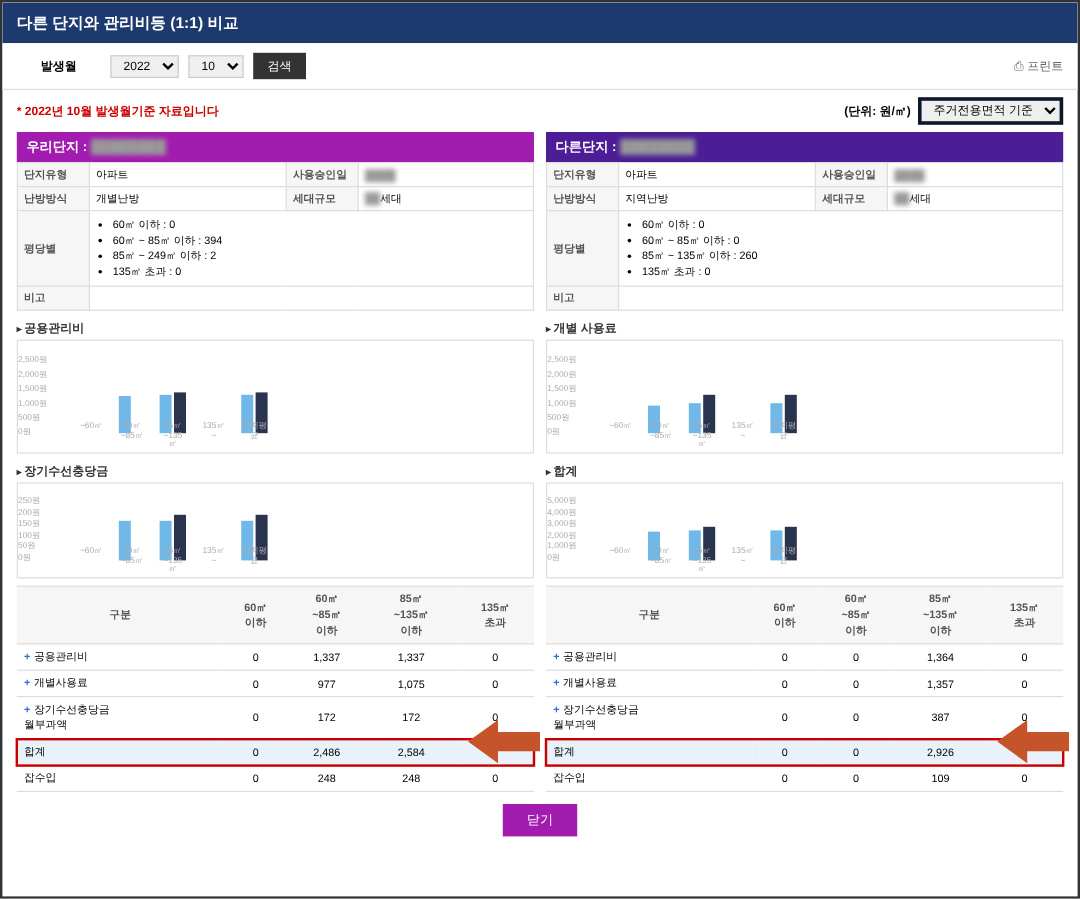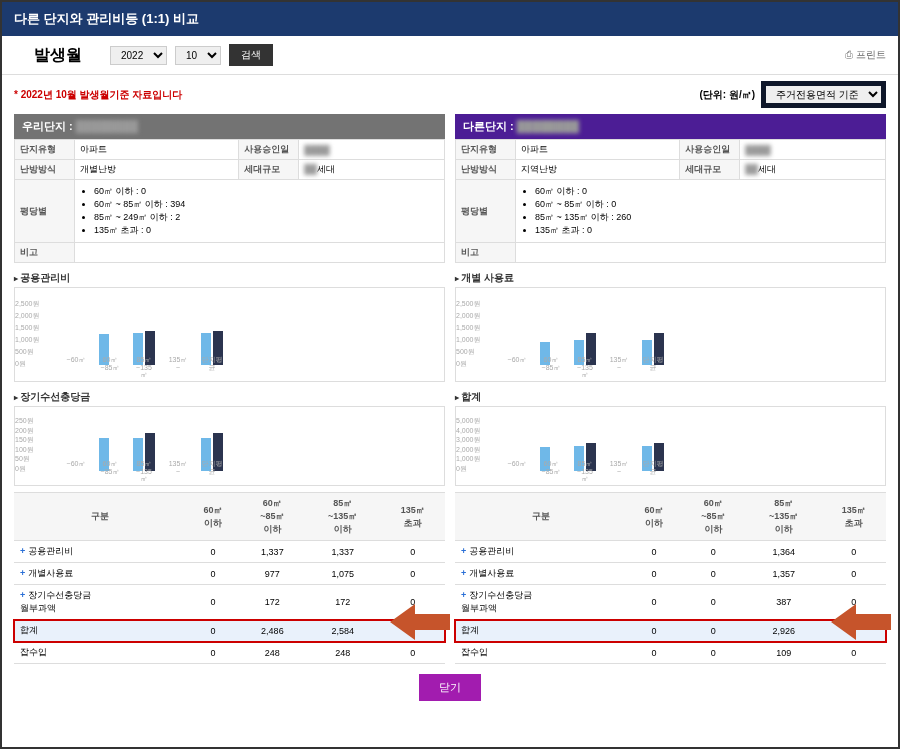--- a/index.html
+++ b/index.html
@@ -1,32 +1,32 @@
 <!DOCTYPE html>
 <html><head>
 <meta charset="utf-8">
 <style>
 * { box-sizing: border-box; margin: 0; padding: 0; }
 body { font-family: "Malgun Gothic", sans-serif; font-size: 10px; background: #f5f5f5; }
 .container { width: 900px; height: 749px; background: #fff; border: 2px solid #333; position: relative; overflow: hidden; }
 .header-bar { background: #1c3a6e; color: #fff; padding: 8px 12px; font-size: 13px; font-weight: bold; }
 .filter-bar { background: #fff; padding: 8px 12px; display: flex; align-items: center; gap: 8px; border-bottom: 1px solid #ddd; }
-.filter-label { font-weight: bold; font-size: 16px; margin-right: 20px; margin-left: 20px;}
+.filter-label { font-weight: bold; font-size: 10px; margin-right: 20px; margin-left: 20px;}
 select { border: 1px solid #ccc; padding: 2px 6px; font-size: 10px; }
 .btn-search { background: #333; color: #fff; border: none; padding: 4px 12px; font-size: 10px; cursor: pointer; }
 .print-link { margin-left: auto; font-size: 10px; color: #666; display: flex; align-items: center; gap: 3px; cursor:pointer;}
 .sub-row { display: flex; justify-content: space-between; padding: 6px 12px; align-items: center; gap: 12px;}
 .notice { color: #c00; font-size: 10px; font-weight: bold; }
 .unit-box { font-size: 10px; display:flex; align-items:center; gap:6px;}
 .unit-label { font-weight: bold; }
-.unit-select { border: 5px solid #0f172a; padding: 2px 6px; font-size:10px;}
+.unit-select { border: 3px solid #0f172a; padding: 2px 6px; font-size:10px;}
 .compare { display: flex; gap: 10px; padding: 0 12px; }
 .col { width: 50%; }
 .col-header { padding: 5px 8px; color: #fff; font-size: 11px; font-weight: bold; }
-.col-header.blue { background: #737373; }
+.col-header.blue { background: #a21caf; }
 .col-header.red { background: #4c1d95; }
 .info-table { width: 100%; border-collapse: collapse; font-size: 9px; }
 .info-table th, .info-table td { border: 1px solid #ddd; padding: 3px 5px; text-align: left; }
 .info-table th { background: #f6f6f6; width: 60px; font-weight: bold; color:#555;}
 .blurred { filter: blur(2px); color:#999; }
 .info-list { list-style: disc; padding-left: 14px; margin: 2px 0;}
 .section-title { font-size: 10px; font-weight: bold; margin: 8px 0 2px; color:#333;}
 .section-title::before { content:"▸ "; font-size:8px; }
 .chart-box { border: 1px solid #ddd; height: 95px; padding: 6px 8px; position: relative; }
 .chart-box.small { height: 80px; }

